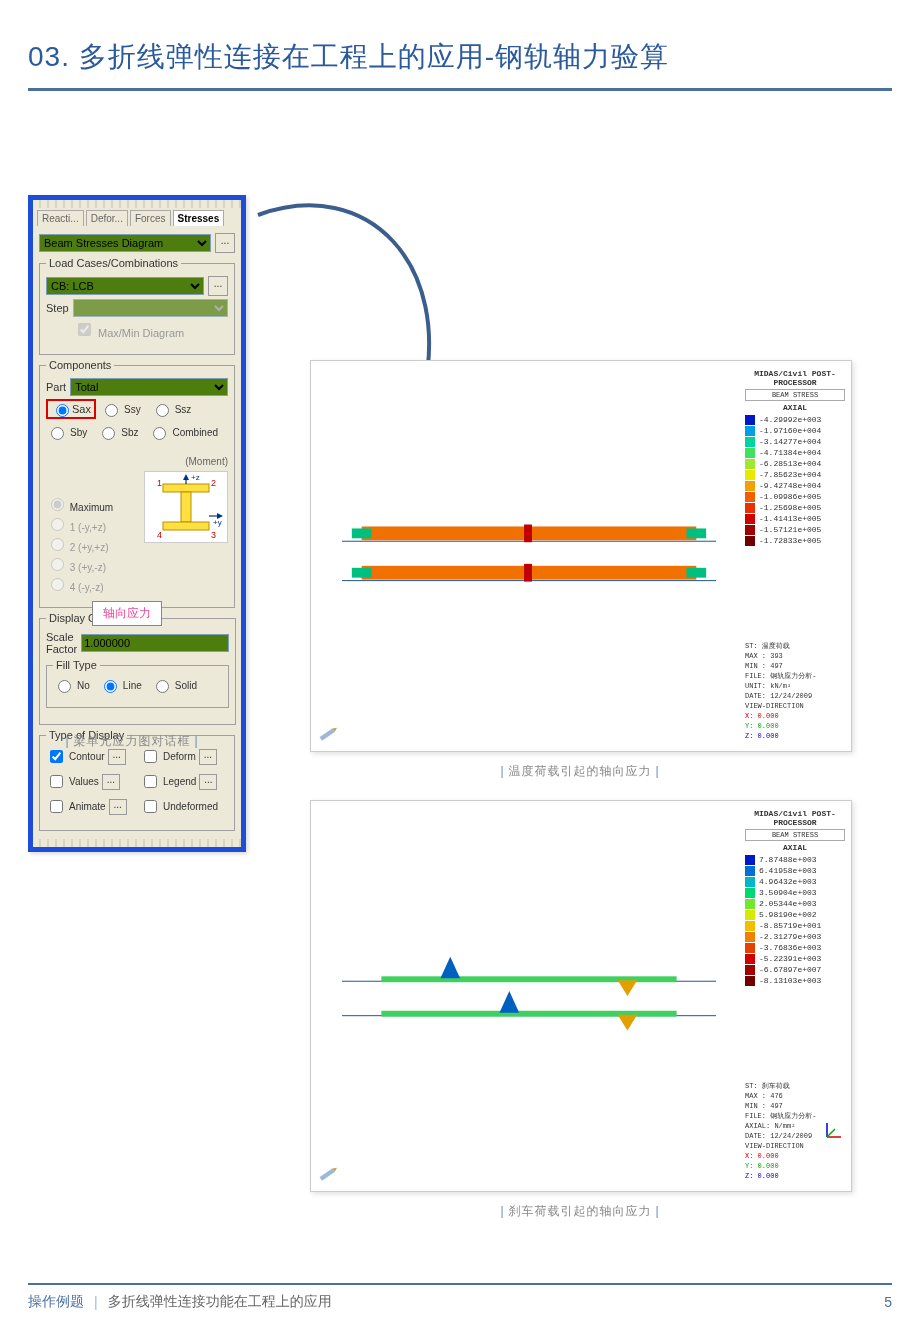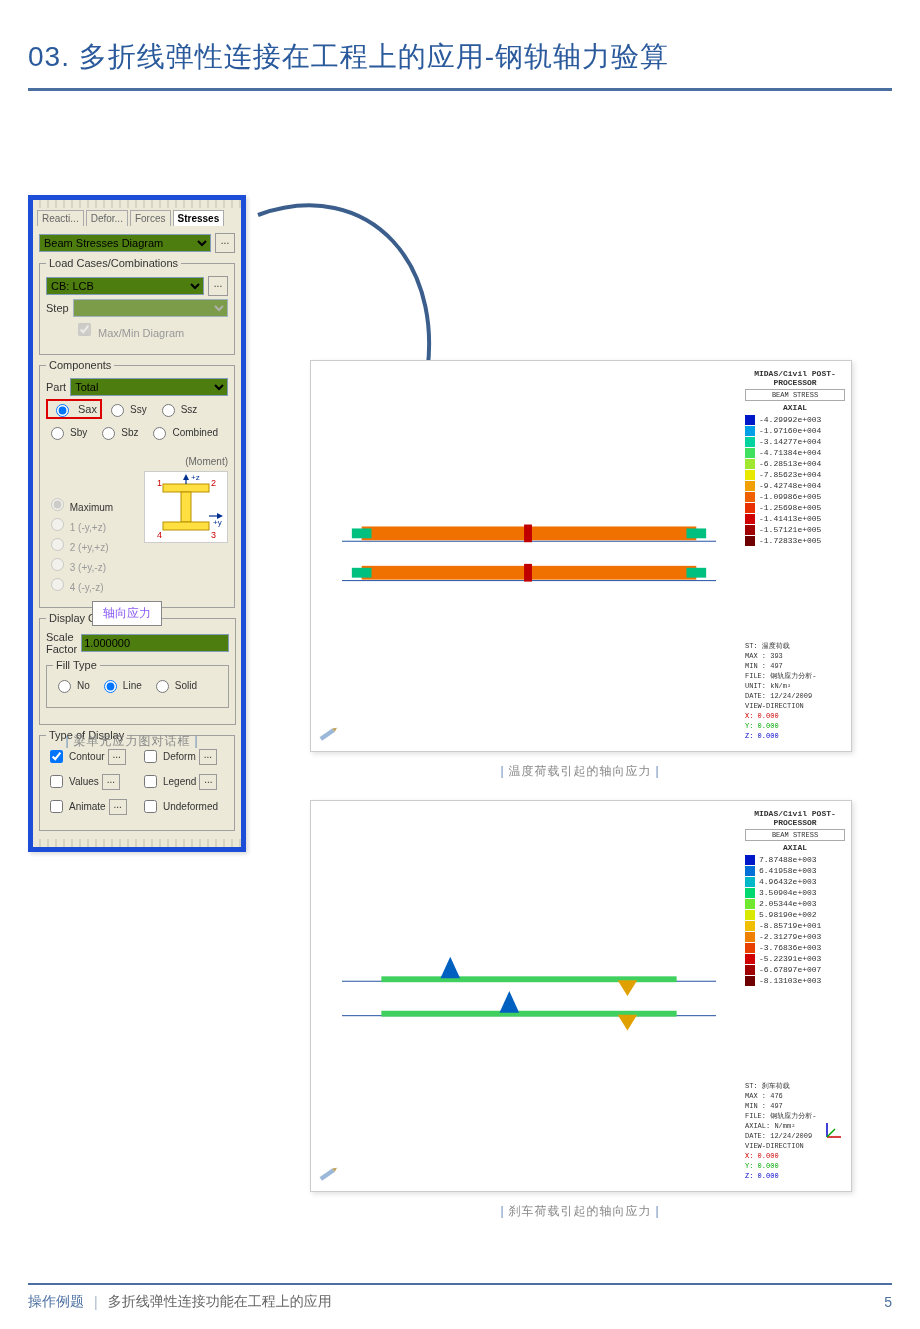--- a/index.html
+++ b/index.html
@@ -86,27 +86,27 @@
   fieldset {
     border: 1px solid #a0a0a0;
     margin: 4px 0;
     padding: 4px 6px 12px 6px;
   }
   legend { font-size: 11px; color:#333; padding: 0 3px;}
   .disabled { color:#999;align-items:flex-end; }
   .red-box {
     border: 2px solid #d00;
     padding: 0 3px;
-    display:inline-flex; align-items:center; gap:6px;
+    display:inline-flex; align-items:center; gap:0;
   }
   .tooltip {
     position:absolute;
     left: 52px; top: 230px;
     background:#fff; border:1px solid #888;
-    padding: 3px 10px; font-size:12px; color:#8b5cf6;
+    padding: 3px 10px; font-size:12px; color:#ec4899;
     white-space:nowrap;
   }
   .beam-diagram {
     margin-top:4px;
     width: 82px; height: 70px;
     background:#fff; border:1px solid #ccc;
     position:relative;
     float:right;
   }
   .beam-diagram svg { width:100%; height:100%; }

